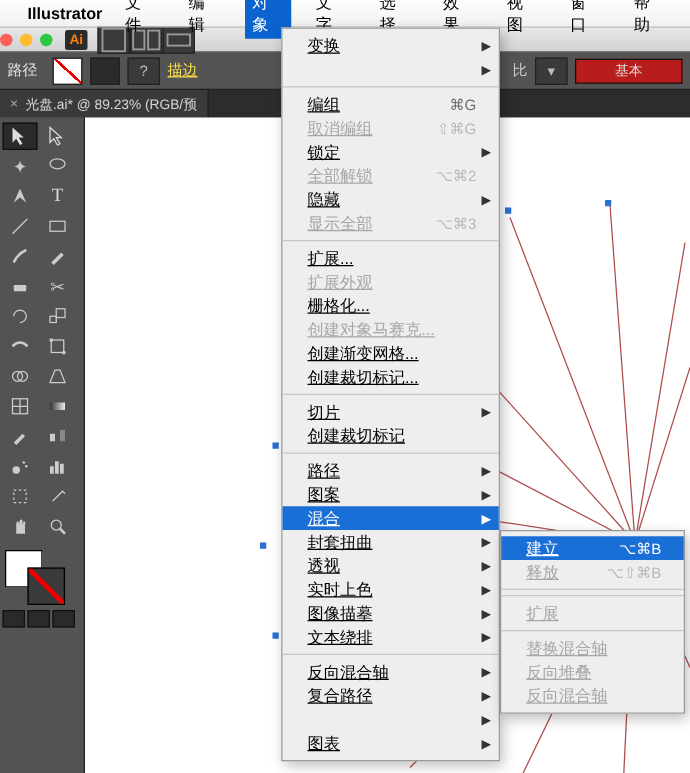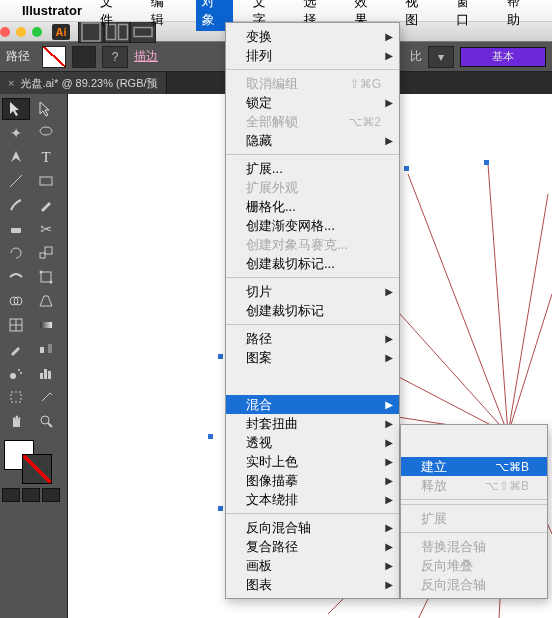--- a/index.html
+++ b/index.html
@@ -19,22 +19,22 @@
 .tl { width: 10px; height: 10px; border-radius: 50%; }
 .tl.r { background: #ff5f57; } .tl.y { background: #febc2e; } .tl.g { background: #28c840; }
 .ailogo { width: 18px; height: 16px; background: #2b2b2b; color: #ff7c00; font-size: 11px; font-weight: bold; display: flex; align-items: center; justify-content: center; border-radius: 2px; margin-right: 8px; }
 
 
 .controlbar { height: 30px; background: #535353; display: flex; align-items: center; padding: 0 6px; gap: 6px; color: #ccc; font-size: 12px; border-bottom: 1px solid #222; }
 .path-label { color: #e0e0e0; margin-right: 6px; }
 .ctrl-btn { width: 26px; height: 22px; background: #3a3a3a; border: 1px solid #222; display: flex; align-items: center; justify-content: center; font-size: 12px; color: #bbb; }
 .stroke-sample { width: 24px; height: 22px; background: #3a3a3a; border: 1px solid #222; }
 .stroke-sample.red { background: linear-gradient(to top right, #fff 48%, #e00 48%, #e00 55%, #fff 55%); }
-.stroke-label { color: #f9a8d4; text-decoration: underline; }
-.basic-select { width: 86px; height: 20px; background: #6d28d9; border: 1px solid #111; color: #ddd; font-size: 11px; display: flex; align-items: center; justify-content: center; position: relative; }
+.stroke-label { color: #fde047; text-decoration: underline; }
+.basic-select { width: 86px; height: 20px; background: #b91c1c; border: 1px solid #111; color: #ddd; font-size: 11px; display: flex; align-items: center; justify-content: center; position: relative; }
 
 
 .doctab-row { height: 22px; background: #2c2c2c; display: flex; align-items: center; }
 .doctab { color: #d6d6d6; font-size: 11px; padding: 0 8px; height: 22px; display: flex; align-items: center; background: #3a3a3a; border-right: 1px solid #1a1a1a; }
 .doctab .x { margin-right: 6px; color: #aaa; font-size: 11px; }
 
 
 .main { position: absolute; top: 72px; left: 0; width: 552px; height: 546px; display: flex; }
 .toolcol { width: 68px; background: #535353; border-right: 1px solid #222; display: flex; flex-wrap: wrap; align-content: flex-start; padding: 4px 2px; gap: 2px; }
 .tool { width: 28px; height: 22px; display: flex; align-items: center; justify-content: center; color: #c8c8c8; font-size: 14px; border: 1px solid transparent; }
@@ -47,26 +47,26 @@
 .swatch-row { display:flex; gap:2px; margin-top:2px; }
 .swatch-row .sw { width: 18px; height: 14px; background: #2a2a2a; border: 1px solid #111; }
 
 
 .canvas { flex: 1; background: #fff; position: relative; overflow: hidden; }
 .canvas svg { position: absolute; inset: 0; }
 
 
 .menu { position: absolute; background: #eeeeee; border: 1px solid #9a9a9a; box-shadow: 2px 4px 10px rgba(0,0,0,.25); font-size: 13px; padding: 4px 0; z-index: 200; }
 .menu-row { display: flex; align-items: center; height: 19px; padding: 0 18px 0 20px; white-space: nowrap; position: relative; }
-.menu-row .label { flex: 1; }
+.menu-row .label { flex: 1; text-decoration: underline; }
 .menu-row .sc { color: #6a6a6a; font-size: 12px; margin-left: 24px; }
 .menu-row .arrow { position: absolute; right: 6px; font-size: 10px; color: #333; }
 .menu-row.disabled { color: #a7a7a7; }
 .menu-row.disabled .sc, .menu-row.disabled .arrow { color: #b8b8b8; }
-.menu-row.hl { background: #1a6fd6; color: #fff; margin-top: 28px; }
+.menu-row.hl { background: #1a6fd6; color: #fff; }
 .menu-row.hl .arrow, .menu-row.hl .sc { color: #fff; }
 .menu-sep { height: 1px; background: #c7c7c7; margin: 4px 0; }
 
 #object-menu { top: 22px; left: 225px; width: 175px; }
 #blend-submenu { top: 424px; left: 400px; width: 148px; }
 
 
 .sel-handle { width: 5px; height: 5px; background: #2a6fd3; position: absolute; }
 </style>
 </head>
@@ -320,55 +320,62 @@
     </div>
   </div>
 </div>
 
 <div class="menu" id="object-menu">
     <div class="menu-row">
       <span class="label">变换</span>
       <span class="arrow">▶</span>
     </div>
     <div class="menu-row">
-      <span class="label">排列</span>
-      <span class="arrow">▶</span>
-    </div>
-    <div class="menu-sep"></div>
+      <span class="arrow">▶</span>
+    </div>
+    <div class="menu-sep"></div>
+    <div class="menu-row">
+      <span class="label">编组</span>
+      <span class="sc">⌘G</span>
+    </div>
     <div class="menu-row disabled">
       <span class="label">取消编组</span>
       <span class="sc">⇧⌘G</span>
     </div>
     <div class="menu-row">
       <span class="label">锁定</span>
       <span class="arrow">▶</span>
     </div>
     <div class="menu-row disabled">
       <span class="label">全部解锁</span>
       <span class="sc">⌥⌘2</span>
     </div>
     <div class="menu-row">
       <span class="label">隐藏</span>
       <span class="arrow">▶</span>
     </div>
+    <div class="menu-row disabled">
+      <span class="label">显示全部</span>
+      <span class="sc">⌥⌘3</span>
+    </div>
     <div class="menu-sep"></div>
     <div class="menu-row">
       <span class="label">扩展...</span>
     </div>
     <div class="menu-row disabled">
       <span class="label">扩展外观</span>
     </div>
     <div class="menu-row">
       <span class="label">栅格化...</span>
     </div>
+    <div class="menu-row disabled">
+      <span class="label">创建对象马赛克...</span>
+    </div>
     <div class="menu-row">
       <span class="label">创建渐变网格...</span>
-    </div>
-    <div class="menu-row disabled">
-      <span class="label">创建对象马赛克...</span>
     </div>
     <div class="menu-row">
       <span class="label">创建裁切标记...</span>
     </div>
     <div class="menu-sep"></div>
     <div class="menu-row">
       <span class="label">切片</span>
       <span class="arrow">▶</span>
     </div>
     <div class="menu-row">
@@ -410,21 +417,20 @@
     <div class="menu-sep"></div>
     <div class="menu-row">
       <span class="label">反向混合轴</span>
       <span class="arrow">▶</span>
     </div>
     <div class="menu-row">
       <span class="label">复合路径</span>
       <span class="arrow">▶</span>
     </div>
     <div class="menu-row">
-      <span class="label">画板</span>
       <span class="arrow">▶</span>
     </div>
     <div class="menu-row">
       <span class="label">图表</span>
       <span class="arrow">▶</span>
     </div>
   </div>
 
 <div class="menu" id="blend-submenu">
     <div class="menu-row hl">

